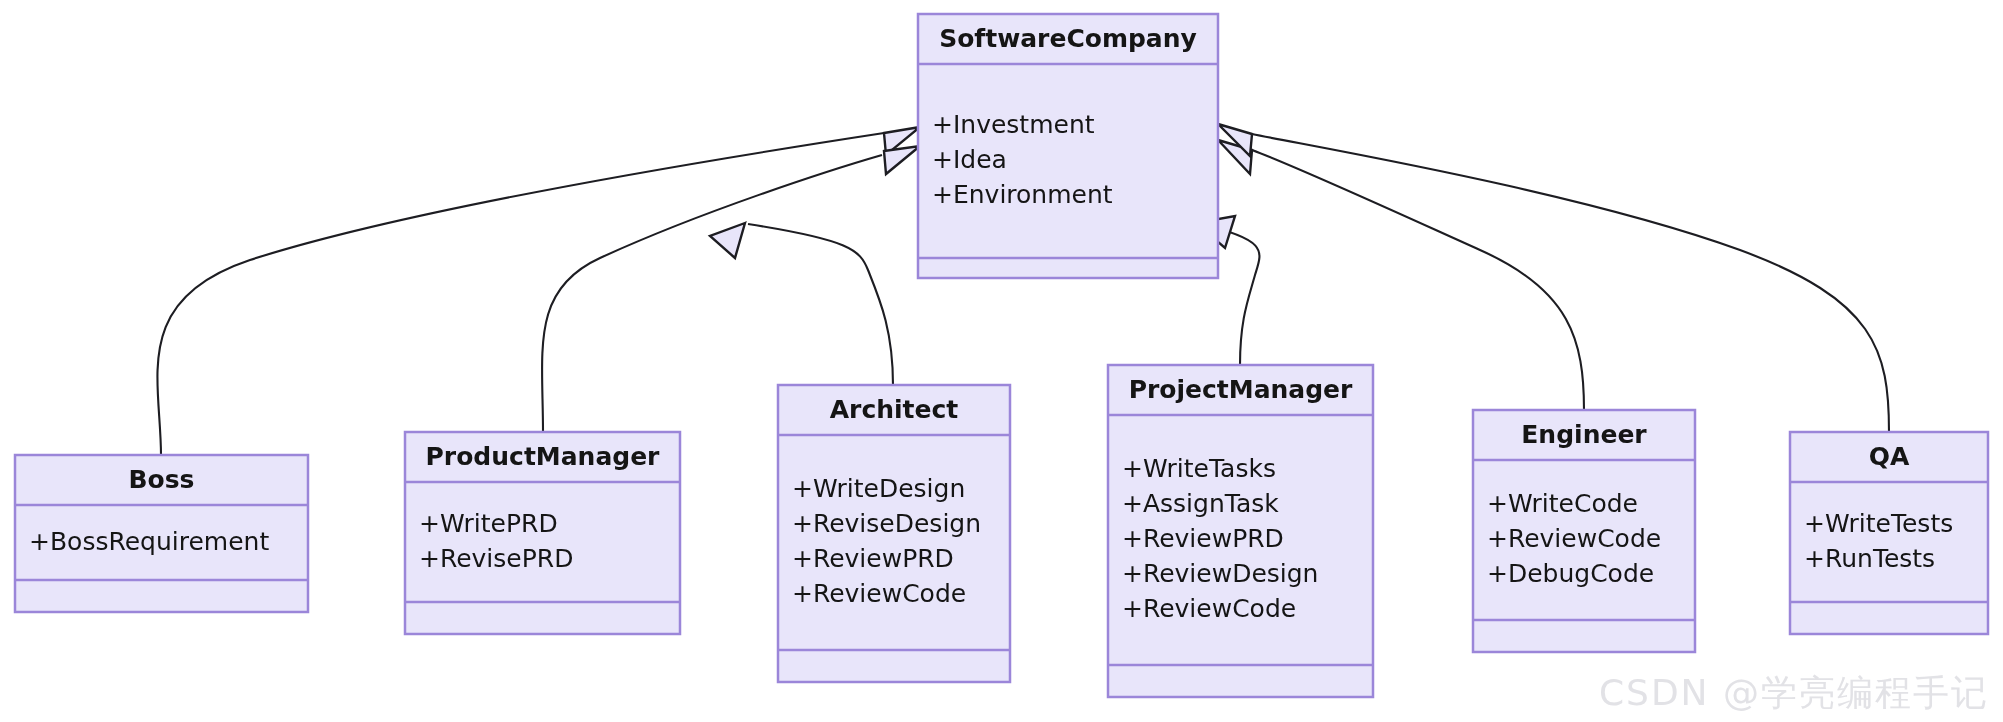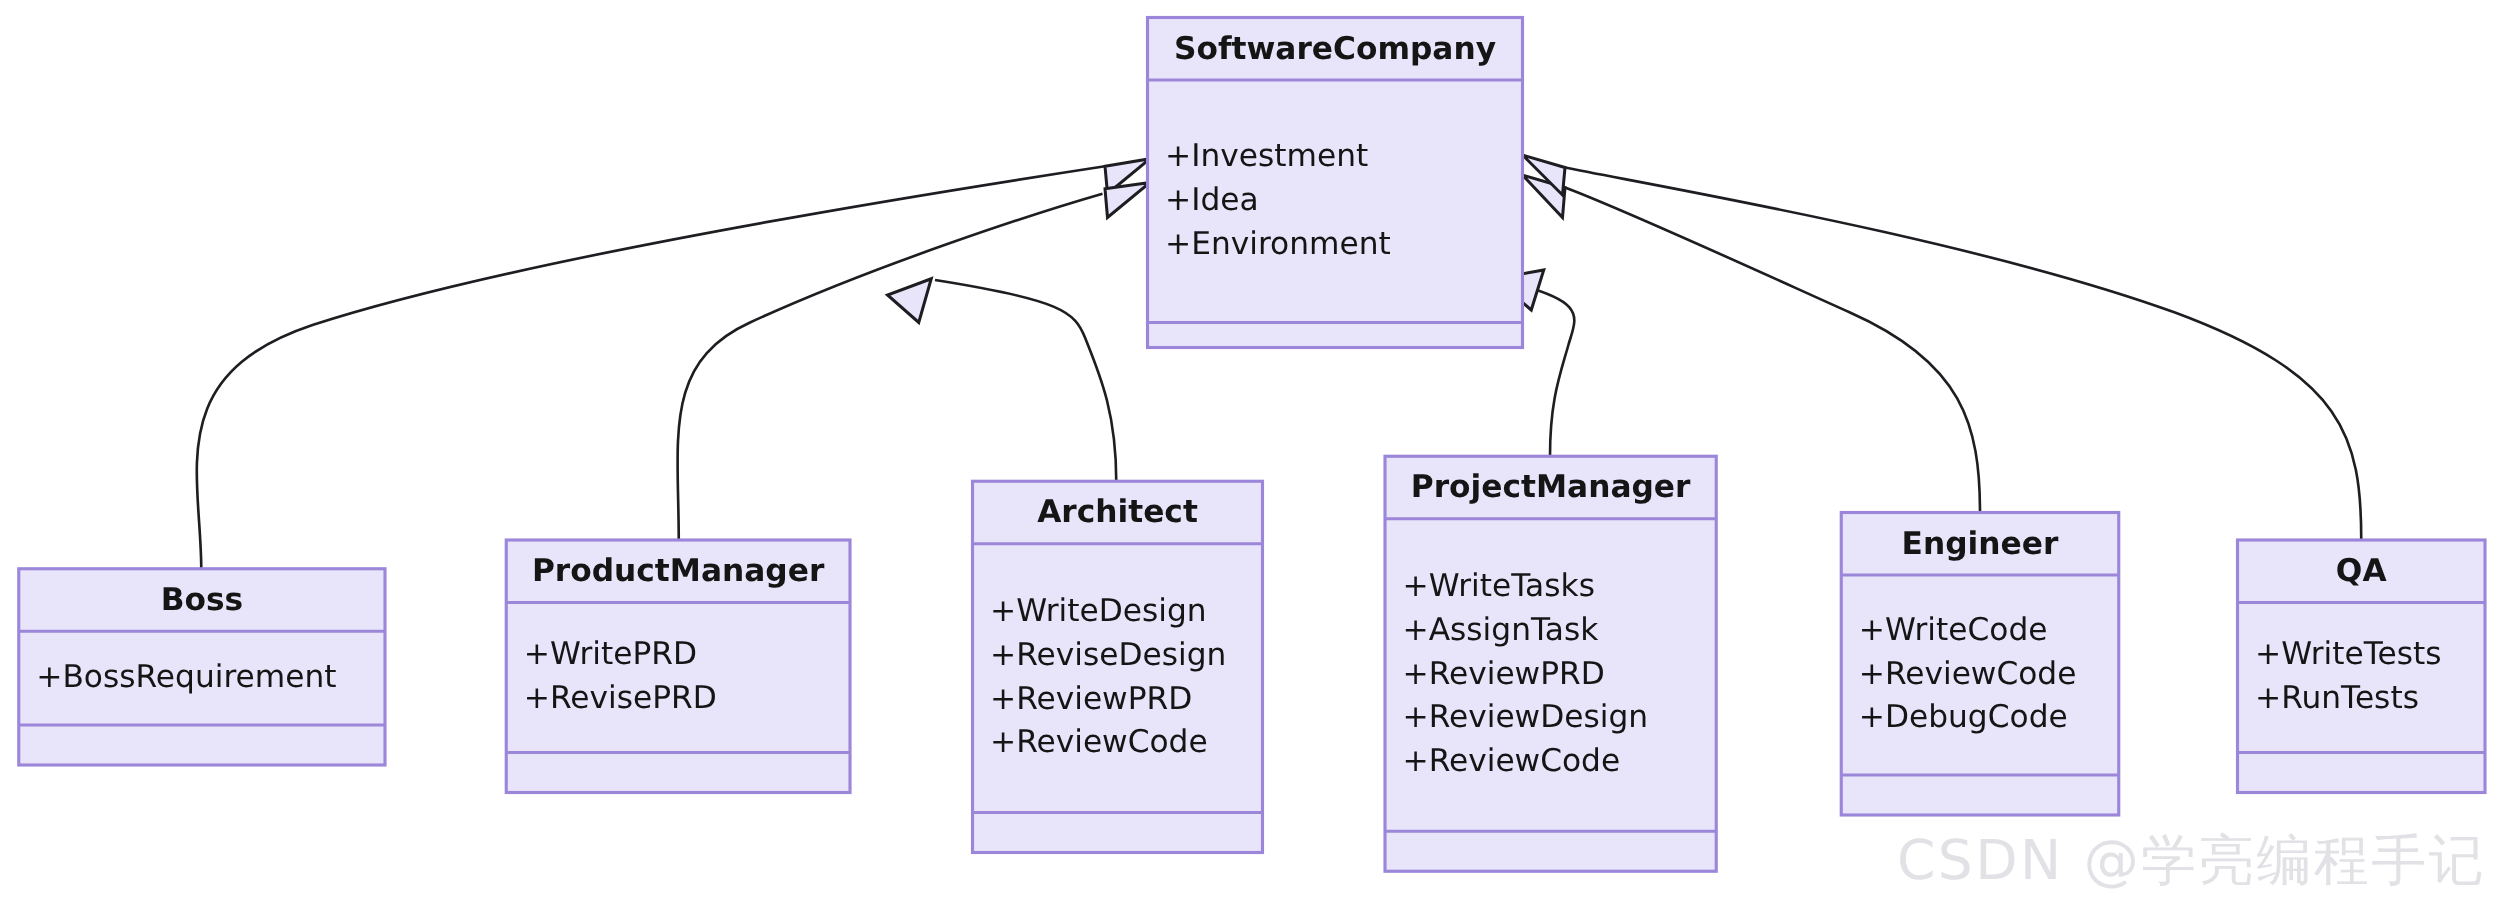--- a/index.html
+++ b/index.html
@@ -54,21 +54,21 @@
     fill: #e8e5fa;
     stroke: #1d1d22;
     stroke-width: 2.4;
     stroke-linejoin: miter;
   }
   .watermark-text {
     position: absolute;
     right: 14px;
     bottom: 4px;
     font-family: "DejaVu Sans", "Liberation Sans", sans-serif;
-    font-size: 44px;
+    font-size: 36px;
     color: #e2e2e6;
     letter-spacing: 2px;
     white-space: nowrap;
     user-select: none;
   }
 </style>
 </head>
 <body>
 
 <div id="canvas">

